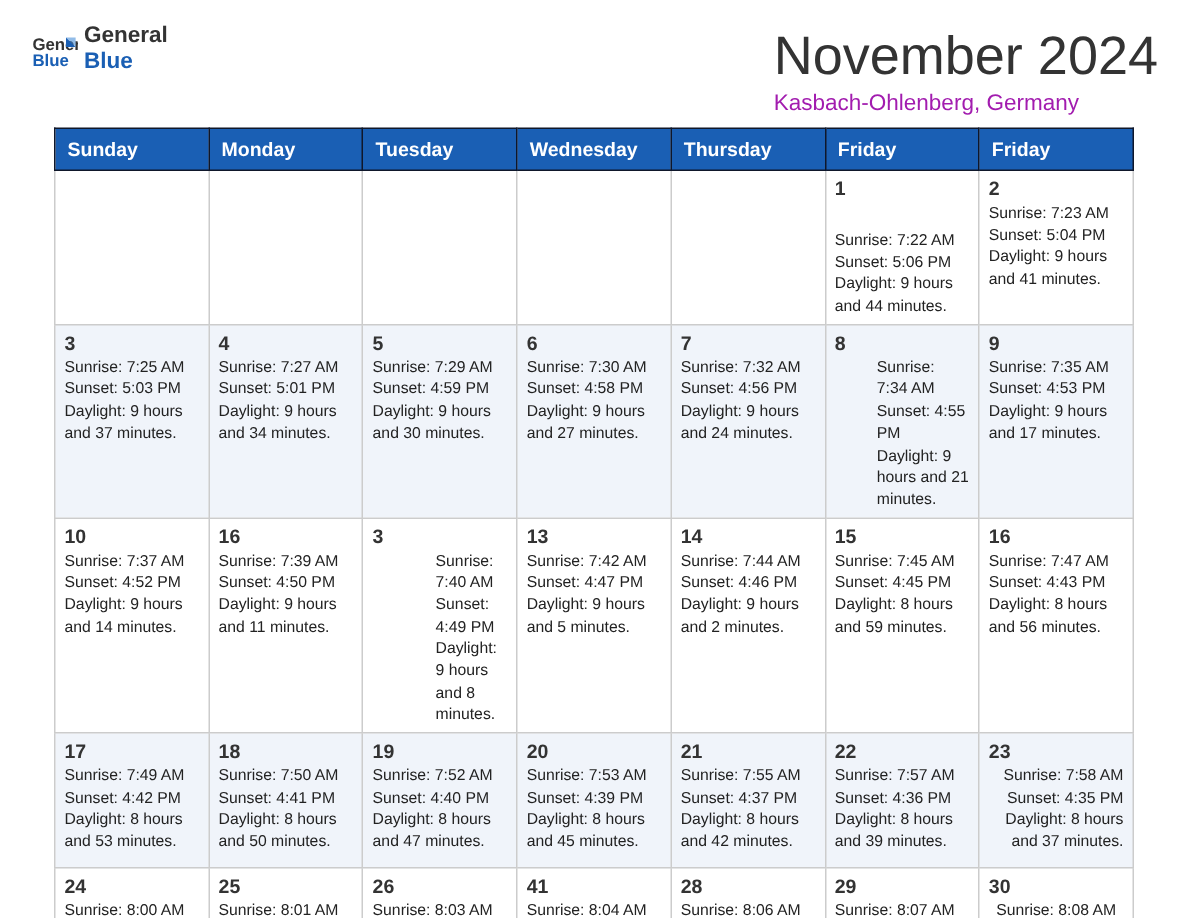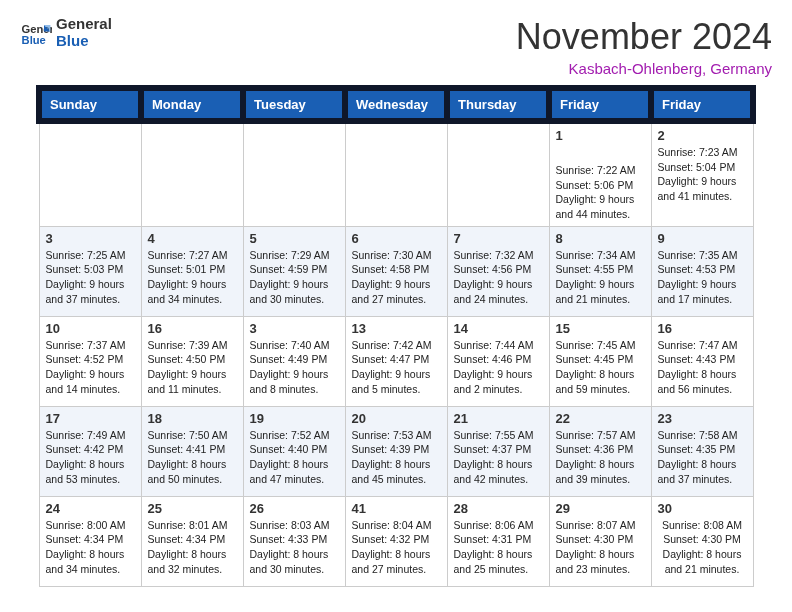--- a/index.html
+++ b/index.html
@@ -3,35 +3,35 @@
   <meta charset="utf-8">
   <style>
     * { box-sizing: border-box; margin: 0; padding: 0; }
     body { font-family: Arial, sans-serif; background: #fff; width: 792px; min-height: 612px; }
     
     .header { display: flex; align-items: flex-start; justify-content: space-between; padding: 16px 20px 8px 20px; }
     
     .logo { display: flex; align-items: center; gap: 4px; }
     .logo-icon { width: 32px; height: 32px; }
     
-    .title-block { text-align: right; }
+    .title-block { }
     .month-title { font-size: 36px; font-weight: normal; color: #333; }
     .location { font-size: 15px; color: #a21caf; margin-top: 2px; }
     
     .calendar { width: 100%; border-collapse: collapse; margin: 0 20px; width: calc(100% - 40px); margin: 0 auto; }
     
     .cal-wrap { padding: 0 16px 16px 16px; }
     
     .calendar th {
       background: #1a5fb4;
       color: white;
       font-size: 13px;
       font-weight: bold;
       padding: 6px 8px;
-      border: 6px solid #0f172a;
+      border: 1px solid #0f172a;
       text-align: left;
     }
     
     .calendar td {
       border: 1px solid #ccc;
       vertical-align: top;
       padding: 4px 6px;
       width: 14.28%;
       height: 90px;
       font-size: 11px;
@@ -137,21 +137,21 @@
 Daylight: 9 hours and 27 minutes.</div>
           </td>
           <td>
             <span class="day-num">7</span>
             <div class="day-info" style="white-space: pre-line;">Sunrise: 7:32 AM
 Sunset: 4:56 PM
 Daylight: 9 hours and 24 minutes.</div>
           </td>
           <td>
             <span class="day-num">8</span>
-            <div class="day-info" style="white-space: pre-line;">Sunrise: 7:34 AM
+            <div class="day-info" style="white-space: pre-line; margin-left: 28px;">Sunrise: 7:34 AM
 Sunset: 4:55 PM
 Daylight: 9 hours and 21 minutes.</div>
           </td>
           <td>
             <span class="day-num">9</span>
             <div class="day-info" style="white-space: pre-line;">Sunrise: 7:35 AM
 Sunset: 4:53 PM
 Daylight: 9 hours and 17 minutes.</div>
           </td>
         </tr>
@@ -163,21 +163,21 @@
 Daylight: 9 hours and 14 minutes.</div>
           </td>
           <td>
             <span class="day-num">16</span>
             <div class="day-info" style="white-space: pre-line;">Sunrise: 7:39 AM
 Sunset: 4:50 PM
 Daylight: 9 hours and 11 minutes.</div>
           </td>
           <td>
             <span class="day-num">3</span>
-            <div class="day-info" style="white-space: pre-line;">Sunrise: 7:40 AM
+            <div class="day-info" style="white-space: pre-line; margin-left: 42px;">Sunrise: 7:40 AM
 Sunset: 4:49 PM
 Daylight: 9 hours and 8 minutes.</div>
           </td>
           <td>
             <span class="day-num">13</span>
             <div class="day-info" style="white-space: pre-line;">Sunrise: 7:42 AM
 Sunset: 4:47 PM
 Daylight: 9 hours and 5 minutes.</div>
           </td>
           <td>
@@ -231,21 +231,21 @@
 Daylight: 8 hours and 42 minutes.</div>
           </td>
           <td>
             <span class="day-num">22</span>
             <div class="day-info" style="white-space: pre-line;">Sunrise: 7:57 AM
 Sunset: 4:36 PM
 Daylight: 8 hours and 39 minutes.</div>
           </td>
           <td>
             <span class="day-num">23</span>
-            <div class="day-info" style="white-space: pre-line;">Sunrise: 7:58 AM
+            <div class="day-info" style="white-space: pre-line; text-align: right;">Sunrise: 7:58 AM
 Sunset: 4:35 PM
 Daylight: 8 hours and 37 minutes.</div>
           </td>
         </tr>
         <tr class="row-norm">
           <td>
             <span class="day-num">24</span>
             <div class="day-info" style="white-space: pre-line;">Sunrise: 8:00 AM
 Sunset: 4:34 PM
 Daylight: 8 hours and 34 minutes.</div>

